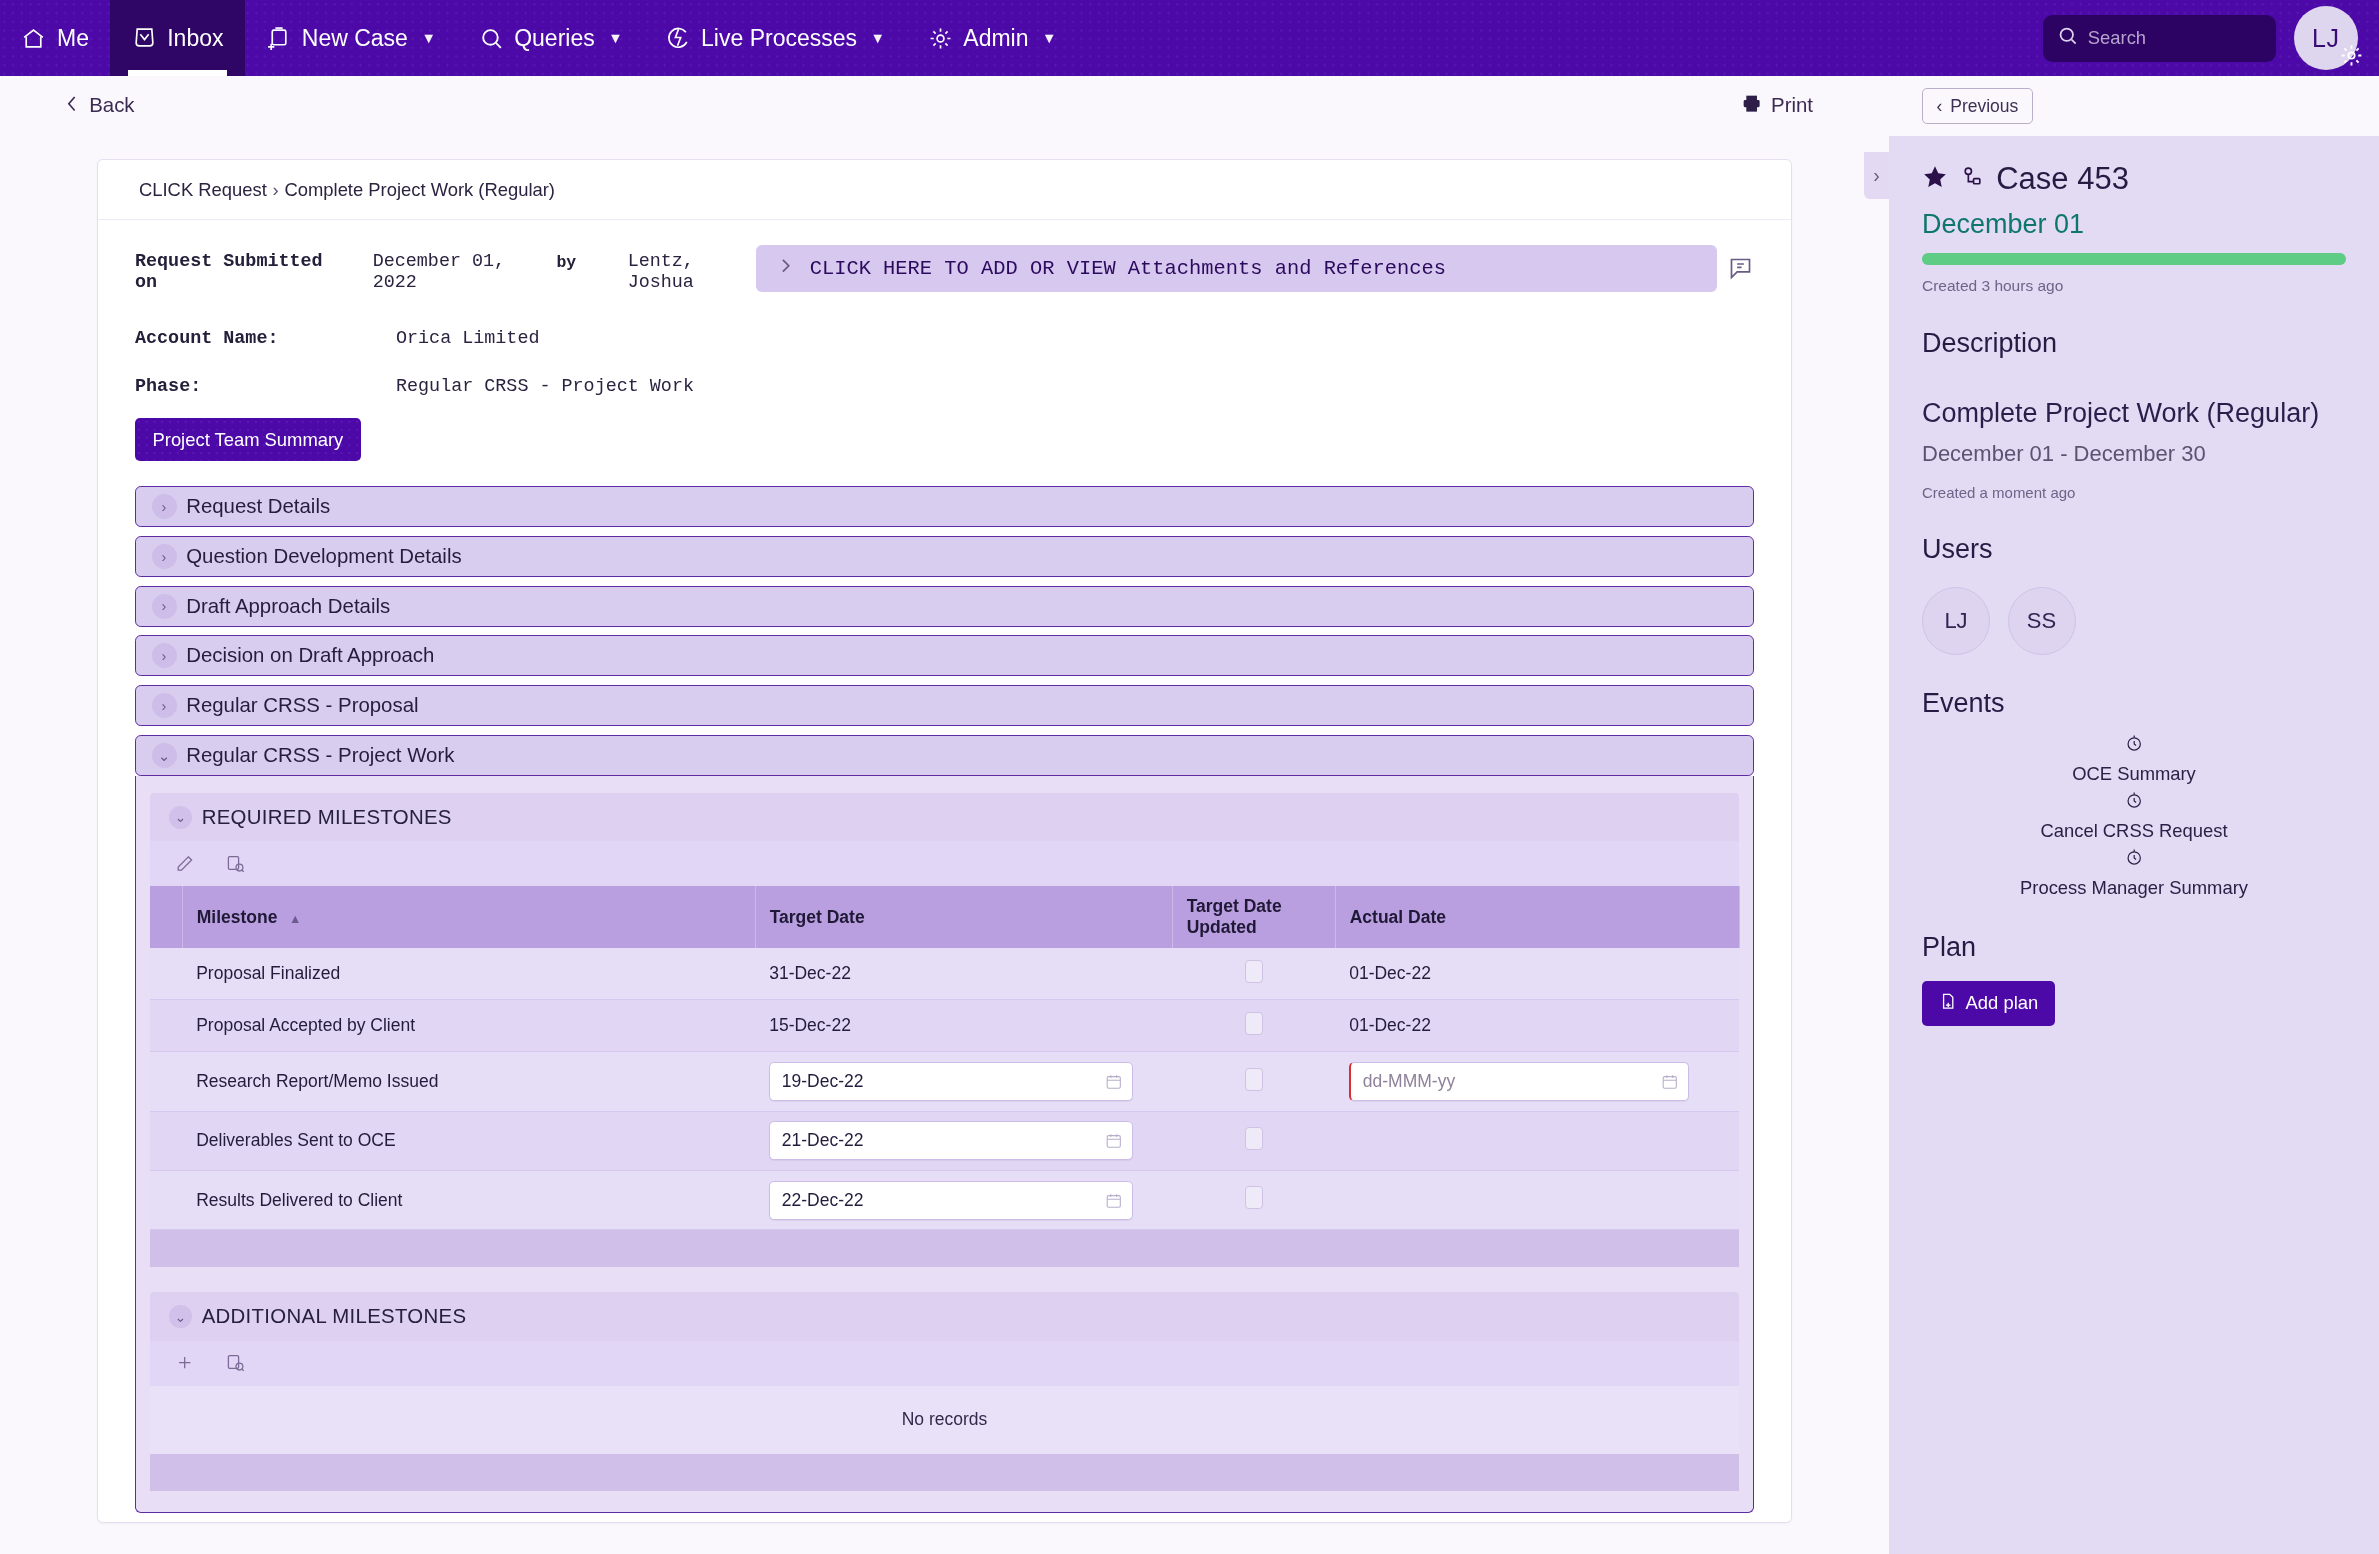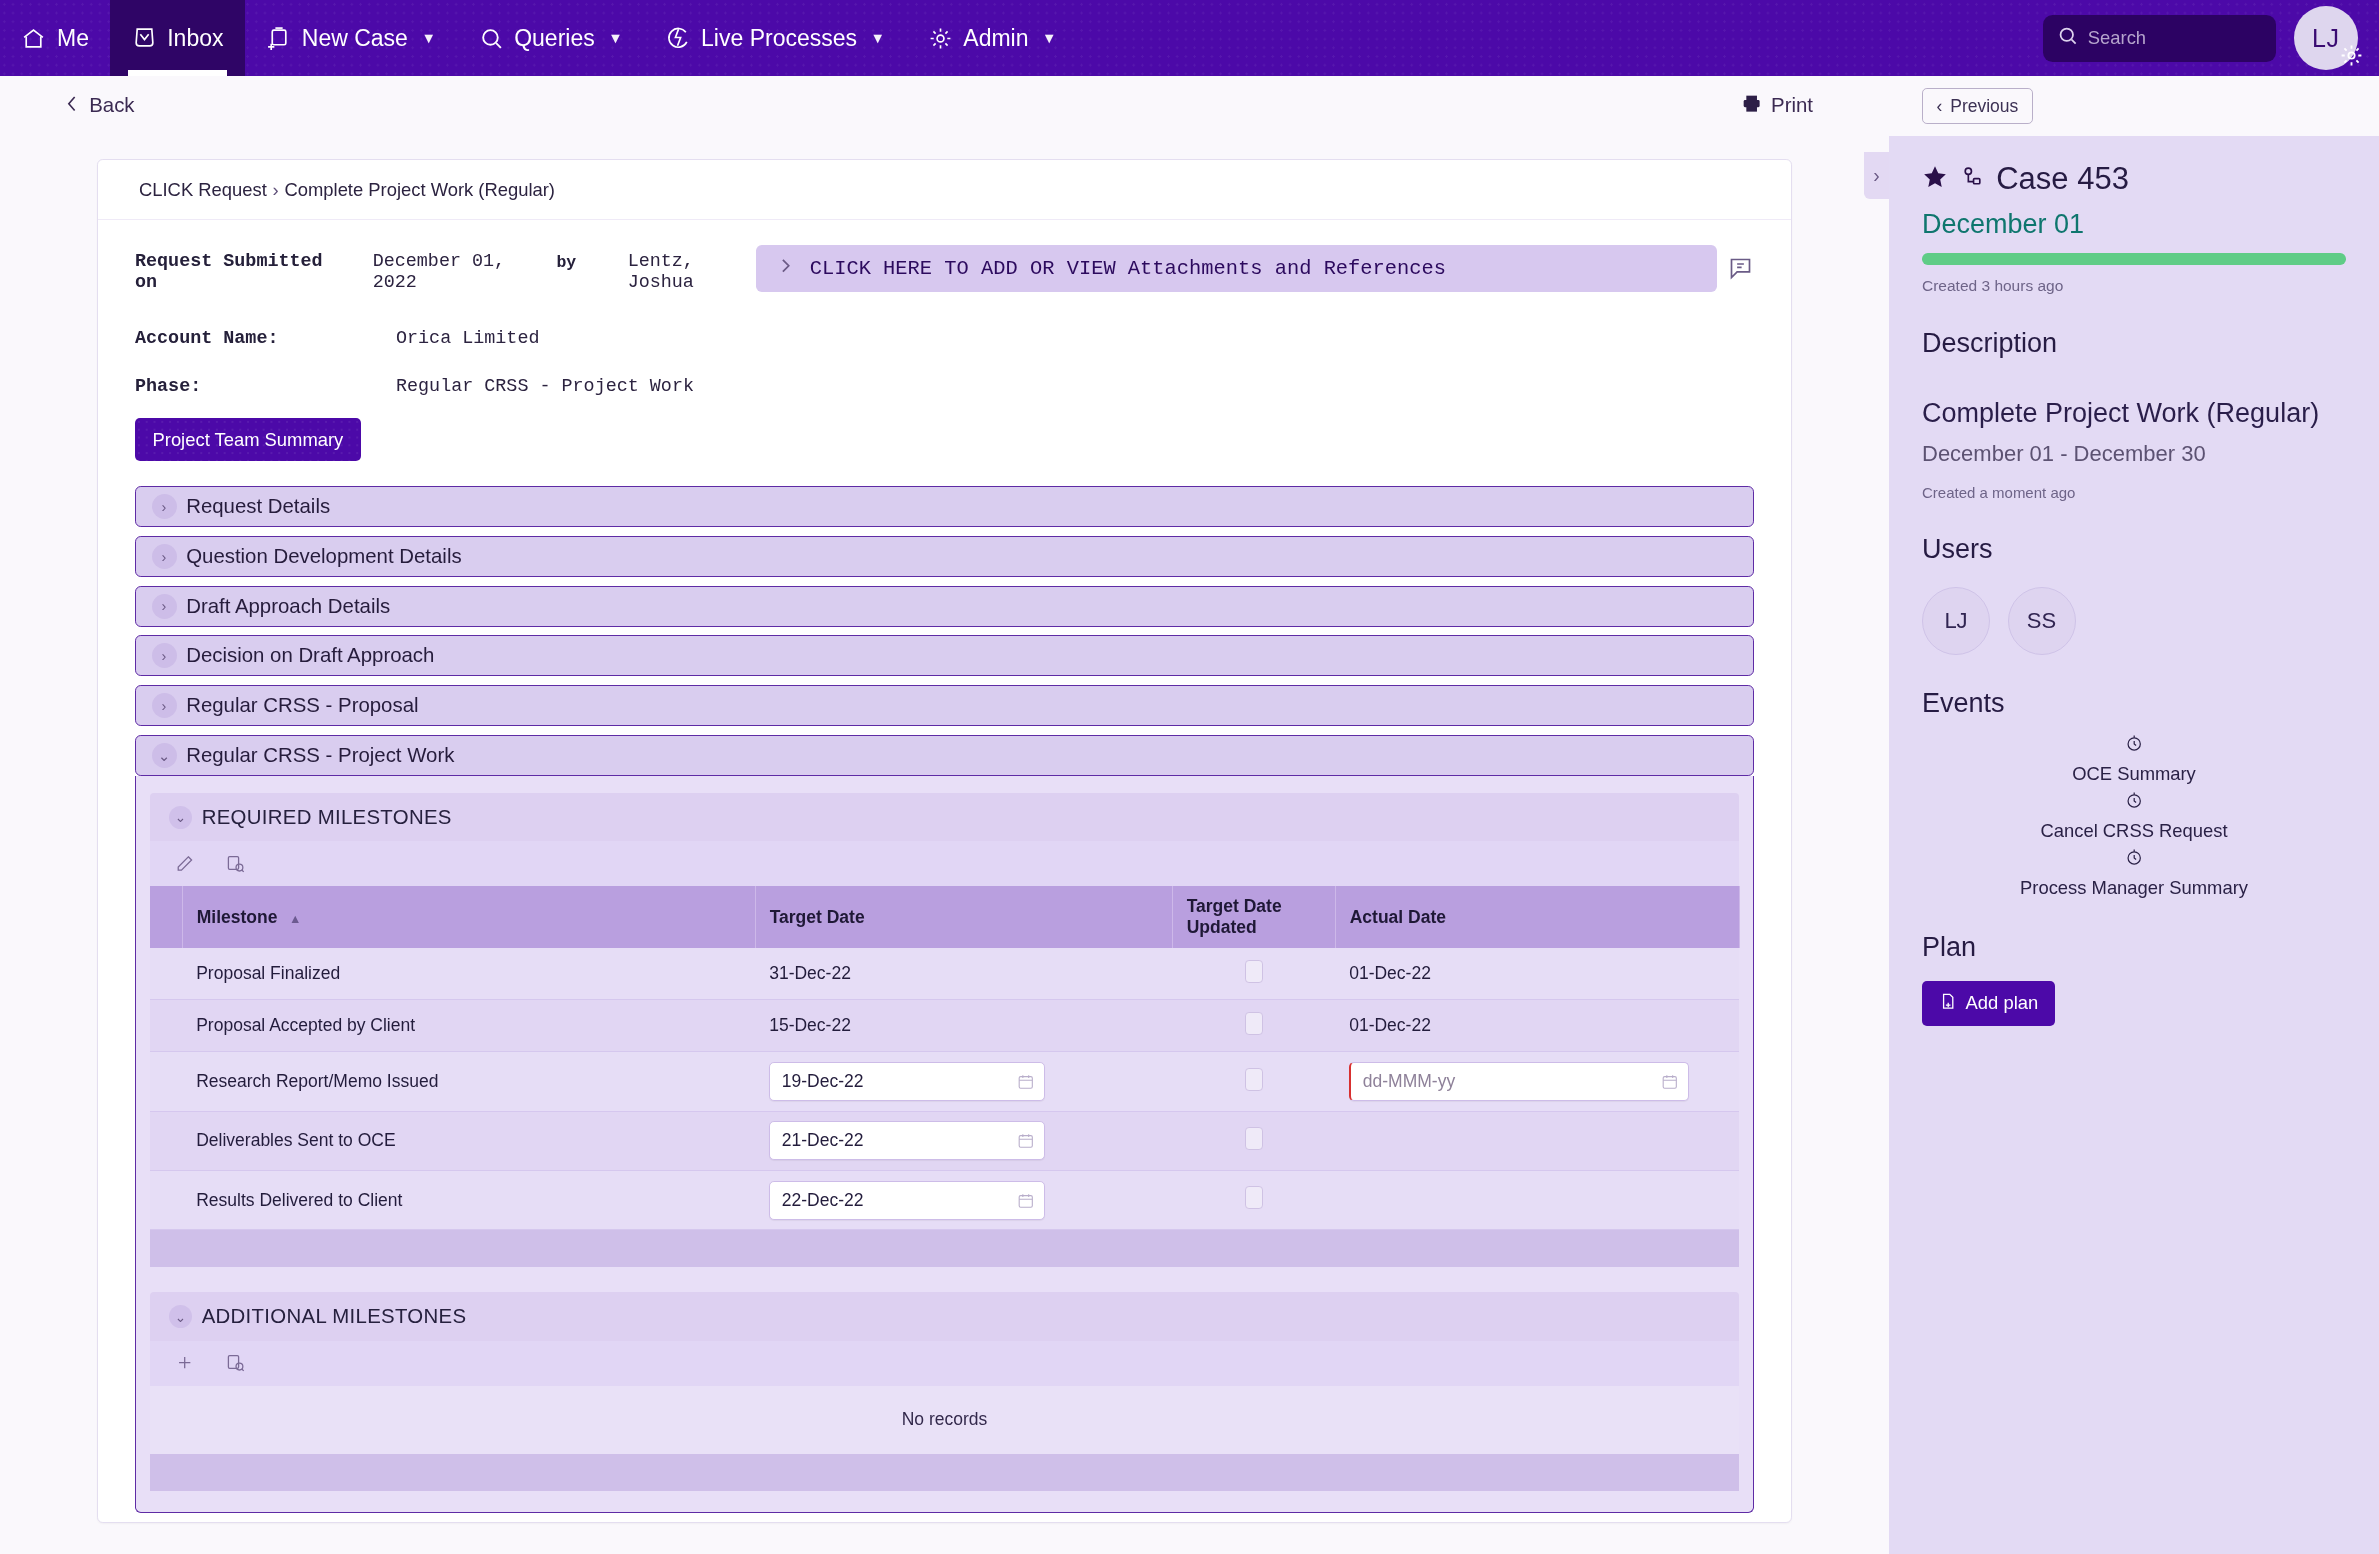--- a/index.html
+++ b/index.html
@@ -217,21 +217,21 @@
   table.milestones tr:nth-child(odd) td { background: #e6ddf6; }
   table.milestones tr:nth-child(even) td { background: #e1d6f3; }
   td.c-spacer { padding: 0; }
   td.c-check { text-align: center; }
   .chk {
     width: 17.5px; height: 23px; border-radius: 3.9px;
     background: #efeaf8; border: 1px solid #cfc2e4;
     display: inline-block; cursor: pointer;
   }
   .date-input {
-    width: 276px; height: 39px;
+    width: 364px; height: 39px;
     background: #fff; border: 1px solid #cdbce8;
     border-radius: 4.9px;
     display: flex; align-items: center;
     padding: 0 9.7px 0 11.6px;
     font-size: 17.5px; color: #231c3c;
     box-shadow: 0 1px 1px rgba(0,0,0,.05);
   }
   .date-input.invalid { border-left: 2.9px solid #d83030; }
   .date-input .ph { color: #8e8199; }
   .date-input .cal-ic { margin-left: auto; color: #b9aecb; display: flex; }

